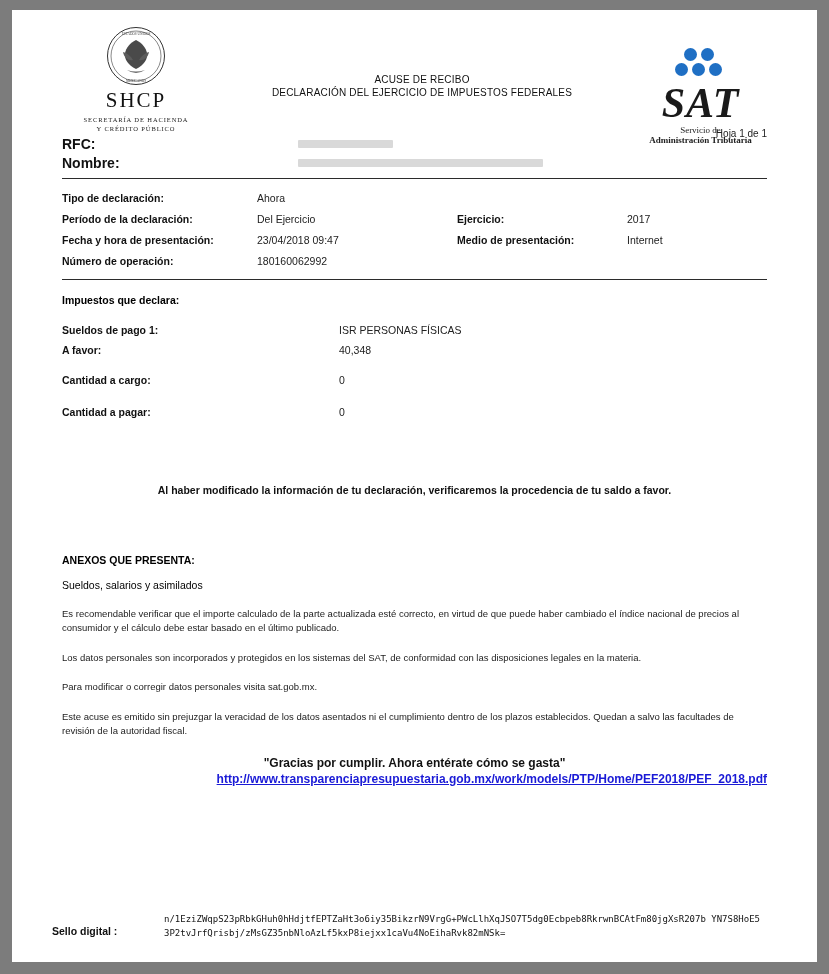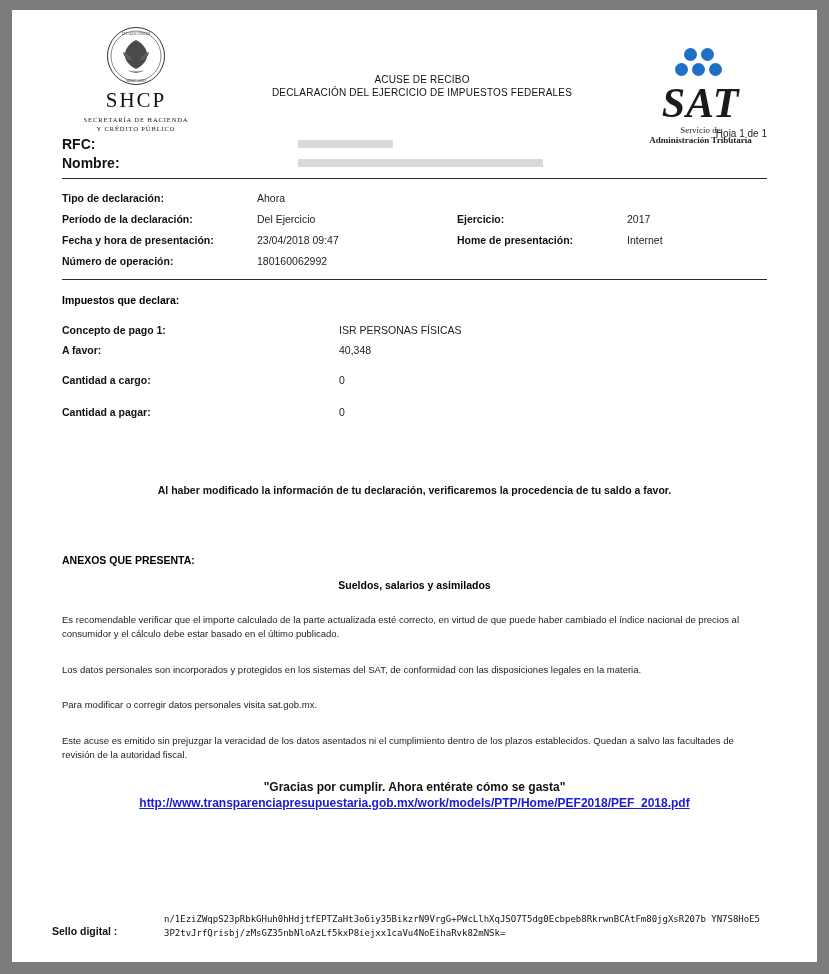--- a/index.html
+++ b/index.html
@@ -192,39 +192,39 @@
     font-size: 10.5px;
     color: #111;
     margin-top: 62px;
   }
 
   .anexos {
     margin-top: 58px;
     font-size: 10.5px;
   }
   .anexos .t { font-weight: bold; margin-bottom: 13px; }
-  .anexos .s { font-weight: bold; text-align: center; }
+  .anexos .s { font-weight: normal; }
 
   .para {
     font-size: 9.5px;
     color: #222;
     line-height: 1.45;
-    margin-top: 22px;
+    margin-top: 16px;
   }
 
   .thanks {
     text-align: center;
     font-weight: bold;
     font-size: 12px;
     color: #111;
     margin-top: 18px;
   }
   .link {
     display: block;
-    text-align: center;
+    text-align: right;
     margin-top: 2px;
     font-size: 12px;
     font-weight: bold;
     color: #1a1ad6;
     text-decoration: underline;
     word-break: break-all;
   }
 
   
   .sello {
@@ -320,37 +320,37 @@
         </div>
         <div class="r">
           <div class="c1 lbl">Período de la declaración:</div>
           <div class="c2 val">Del Ejercicio</div>
           <div class="c3 lbl">Ejercicio:</div>
           <div class="c4 val">2017</div>
         </div>
         <div class="r">
           <div class="c1 lbl">Fecha y hora de presentación:</div>
           <div class="c2 val">23/04/2018 09:47</div>
-          <div class="c3 lbl">Home de presentación:</div>
+          <div class="c3 lbl">Medio de presentación:</div>
           <div class="c4 val">Internet</div>
         </div>
         <div class="r">
           <div class="c1 lbl">Número de operación:</div>
           <div class="c2 val">180160062992</div>
           <div class="c3 lbl"></div>
           <div class="c4 val"></div>
         </div>
       </div>
 
       <div class="hrule"></div>
 
       <div class="imp">
         <div class="hd">Impuestos que declara:</div>
         <div class="r">
-          <div class="c1 lbl">Concepto de pago 1:</div>
+          <div class="c1 lbl">Sueldos de pago 1:</div>
           <div class="c2 val">ISR PERSONAS FÍSICAS</div>
         </div>
         <div class="r">
           <div class="c1 lbl">A favor:</div>
           <div class="c2 val">40,348</div>
         </div>
         <div class="r" style="margin-top:10px;">
           <div class="c1 lbl">Cantidad a cargo:</div>
           <div class="c2 val">0</div>
         </div>

